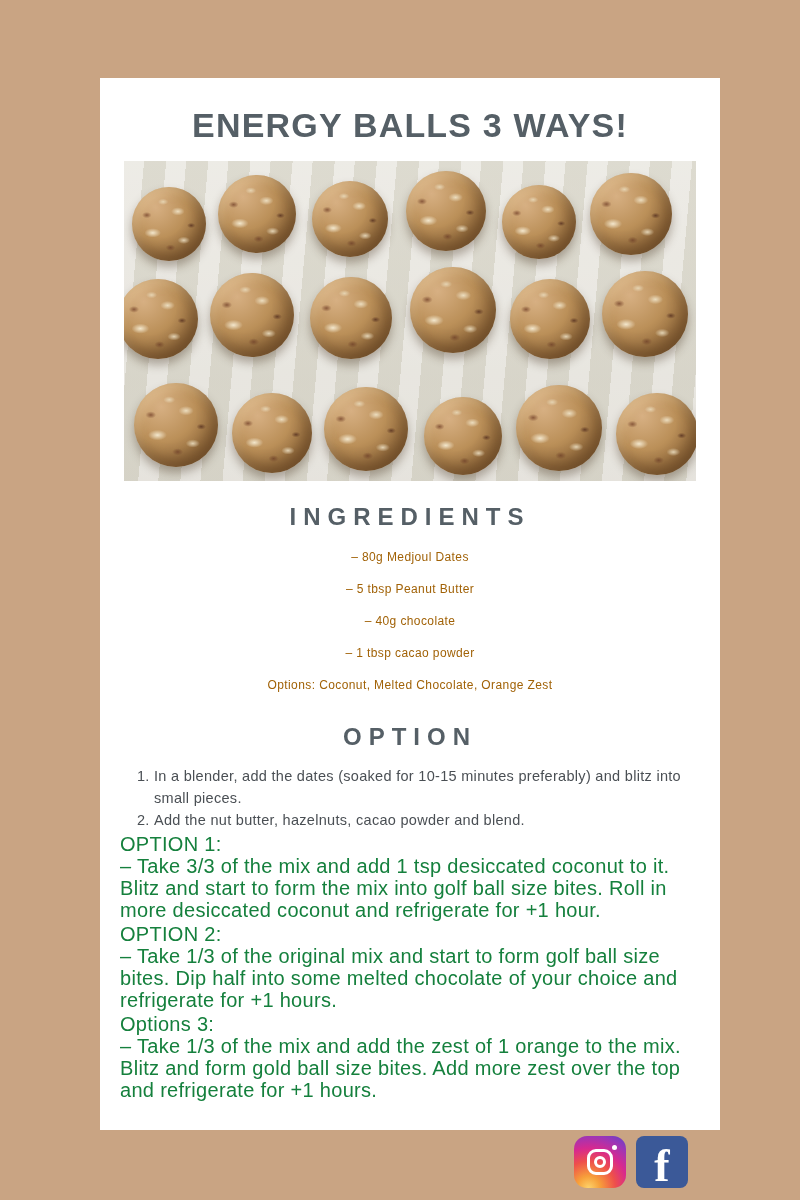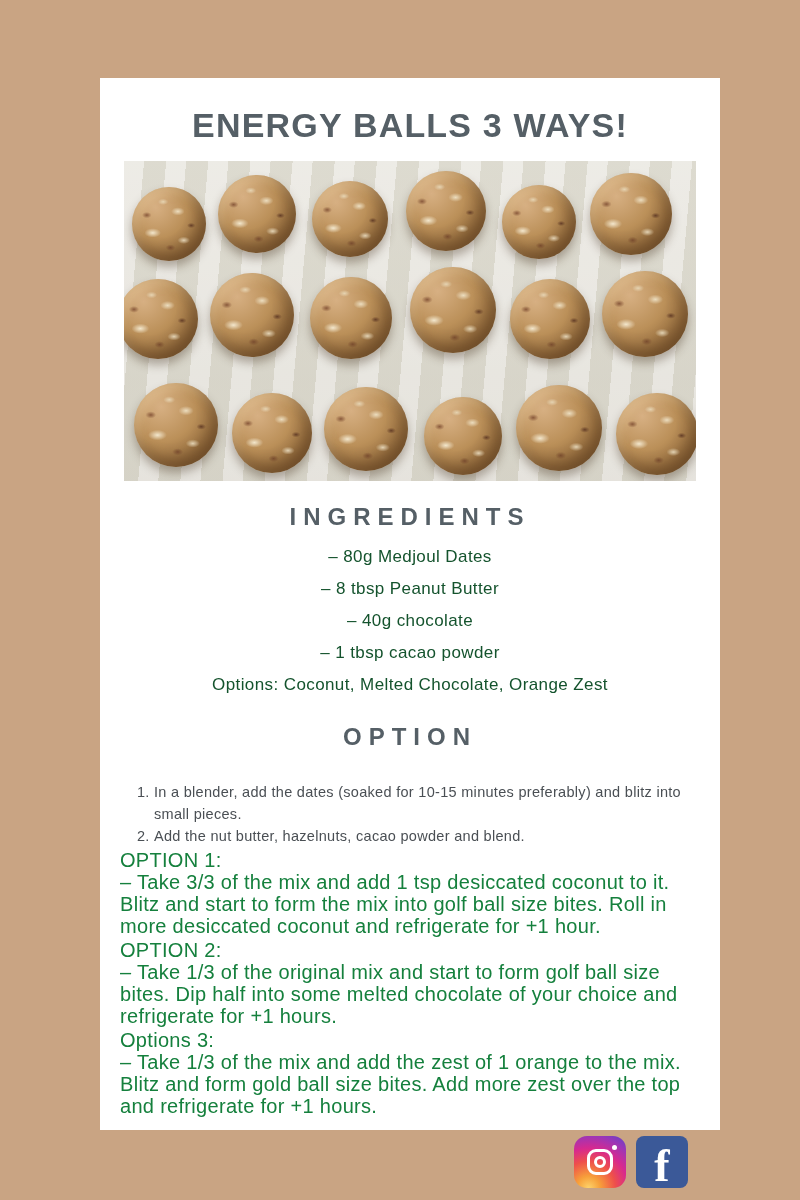--- a/index.html
+++ b/index.html
@@ -83,28 +83,27 @@
     letter-spacing: 7px;
     color: #555f66;
   }
   .ingredient-list {
     list-style: none;
     margin: 0;
     padding: 0 24px;
     text-align: center;
   }
   .ingredient-list li {
-    font-size: 17px;
-    color: #14532d;
+    font-size: 12px;
+    color: #a16207;
     line-height: 32px;
     letter-spacing: 0.4px;
   }
   .method-wrap {
     padding: 4px 18px 0 18px;
-    margin-top: 16px;
   }
   ol.numbered {
     margin: 0 0 0 0;
     padding-left: 36px;
   }
   ol.numbered li {
     font-size: 14.5px;
     color: #4a4f54;
     line-height: 22px;
     letter-spacing: 0.3px;
@@ -200,21 +199,21 @@
       <div class="ball" style="left:108px; top:232px; width:80px; height:80px;"></div>
       <div class="ball" style="left:200px; top:226px; width:84px; height:84px;"></div>
       <div class="ball" style="left:300px; top:236px; width:78px; height:78px;"></div>
       <div class="ball" style="left:392px; top:224px; width:86px; height:86px;"></div>
       <div class="ball" style="left:492px; top:232px; width:82px; height:82px;"></div>
     </div>
 
     <h2 class="section-heading">INGREDIENTS</h2>
     <ul class="ingredient-list">
       <li>– 80g Medjoul Dates</li>
-      <li>– 8 tbsp Peanut Butter</li>
+      <li>– 5 tbsp Peanut Butter</li>
       <li>– 40g chocolate</li>
       <li>– 1 tbsp cacao powder</li>
       <li>Options: Coconut, Melted Chocolate, Orange Zest</li>
     </ul>
 
     <h2 class="section-heading">OPTION</h2>
     <div class="method-wrap">
       <ol class="numbered">
         <li>In a blender, add the dates (soaked for 10-15 minutes preferably) and blitz into small pieces.</li>
         <li>Add the nut butter, hazelnuts, cacao powder and blend.</li>

